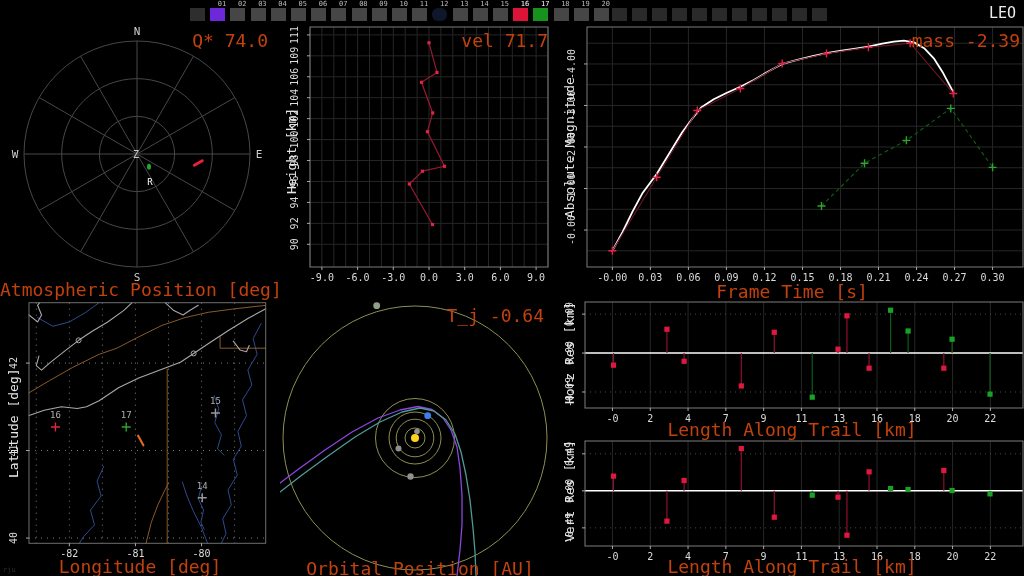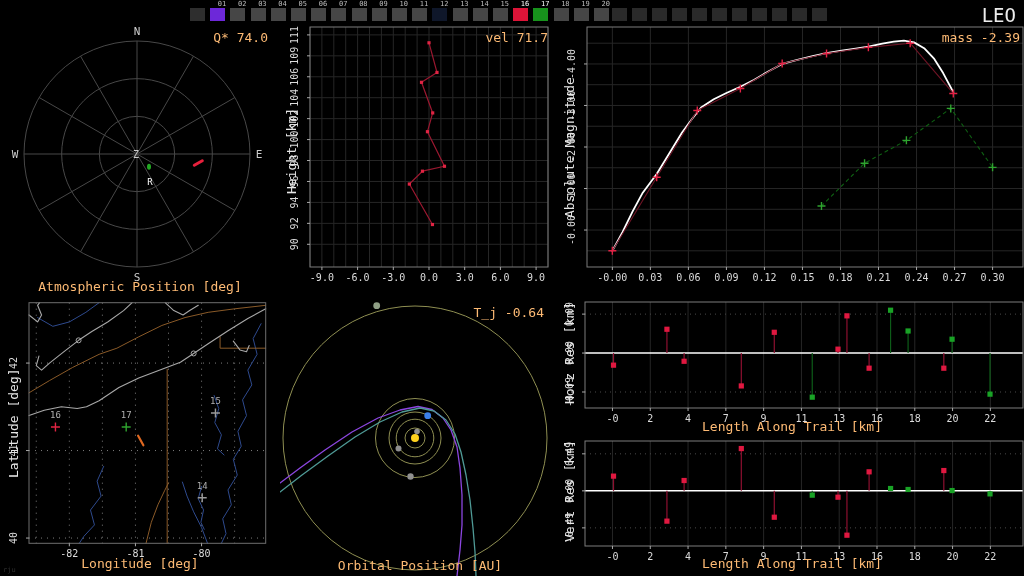--- a/index.html
+++ b/index.html
@@ -1,27 +1,27 @@
 <!DOCTYPE html>
 <html><head>
 <meta charset="utf-8">
 <style>
   *{margin:0;padding:0;box-sizing:border-box}
   html,body{width:1024px;height:576px;background:#000;overflow:hidden}
   body{font-family:"DejaVu Sans Mono","Liberation Mono",monospace;color:#ddd;position:relative}
   #screen{position:absolute;left:0;top:0;width:1024px;height:576px;background:#000}
   .topbar{position:absolute;left:0;top:0;width:1024px;height:24px;background:#000}
   .clock{position:absolute;left:8px;top:4px;font-size:14px;color:#ededed;white-space:pre}
-  .mode{position:absolute;right:8px;top:4px;font-size:19px;color:#ededed}
+  .mode{position:absolute;right:8px;top:4px;font-size:15px;color:#ededed}
   .strip{position:absolute;left:190px;top:0;height:24px;width:660px}
   .stbox{position:absolute;top:8px;width:15px;height:13px}
   .stbox span{position:absolute;top:-7px;right:-1px;font-size:7px;line-height:7px;letter-spacing:0}
   .panel{position:absolute}
   svg{display:block;background:#000}
-  .lbl{position:absolute;font-size:13px;color:#fdba74;white-space:nowrap}
+  .lbl{position:absolute;font-size:18px;color:#c2410c;white-space:nowrap}
   .ctr{text-align:center}
   .rt{text-align:right}
   .vlabel{position:absolute;font-size:13px;color:#e6e6e6;white-space:nowrap;transform-origin:0 0;transform:rotate(-90deg)}
   .wm{position:absolute;left:3px;top:566px;font-size:7px;color:#2e2e2e}
 </style>
 </head>
 <body>
 
 <div id="screen">
 
@@ -54,21 +54,21 @@
         </div>
         <div class="stbox" style="left: 181.8px; background: rgb(70, 70, 70);">
           <span style="color: rgb(189, 189, 189);">09</span>
         </div>
         <div class="stbox" style="left: 202px; background: rgb(70, 70, 70);">
           <span style="color: rgb(189, 189, 189);">10</span>
         </div>
         <div class="stbox" style="left: 222.2px; background: rgb(70, 70, 70);">
           <span style="color: rgb(189, 189, 189);">11</span>
         </div>
-        <div class="stbox" style="left: 242.4px; background: #0f172a;">
+        <div class="stbox" style="left: 242.4px; background: #0f172a; border-radius: 6px;">
           <span style="color: rgb(189, 189, 189);">12</span>
         </div>
         <div class="stbox" style="left: 262.6px; background: rgb(70, 70, 70);">
           <span style="color: rgb(189, 189, 189);">13</span>
         </div>
         <div class="stbox" style="left: 282.8px; background: rgb(70, 70, 70);">
           <span style="color: rgb(189, 189, 189);">14</span>
         </div>
         <div class="stbox" style="left: 303px; background: rgb(70, 70, 70);">
           <span style="color: rgb(189, 189, 189);">15</span>
@@ -510,20 +510,21 @@
       </svg>
   </div>
 
   <div class="lbl rt" style="left:158px;top:30px;width:110px">Q* 74.0</div>
   <div class="lbl ctr" style="left:0;top:279px;width:280px">Atmospheric Position [deg]</div>
 
   <div class="lbl rt" style="left:438px;top:30px;width:110px">vel 71.7</div>
   <div class="vlabel" style="left:284px;top:194px">Height [km]</div>
 
   <div class="lbl rt" style="left:876px;top:30px;width:144px">mass -2.39</div>
+  <div class="lbl ctr" style="left:560px;top:281px;width:464px">Frame Time [s]</div>
   <div class="vlabel" style="left:562px;top:218px">Absolute Magnitude</div>
 
   <div class="lbl ctr" style="left:0;top:556px;width:280px">Longitude [deg]</div>
   <div class="vlabel" style="left:6px;top:478px">Latitude [deg]</div>
 
   <div class="lbl rt" style="left:420px;top:305px;width:124px">T_j -0.64</div>
   <div class="lbl ctr" style="left:280px;top:558px;width:280px">Orbital Position [AU]</div>
 
   <div class="vlabel" style="left:562px;top:404px">Horz Res [km]</div>
   <div class="lbl ctr" style="left:560px;top:419px;width:464px">Length Along Trail [km]</div>

